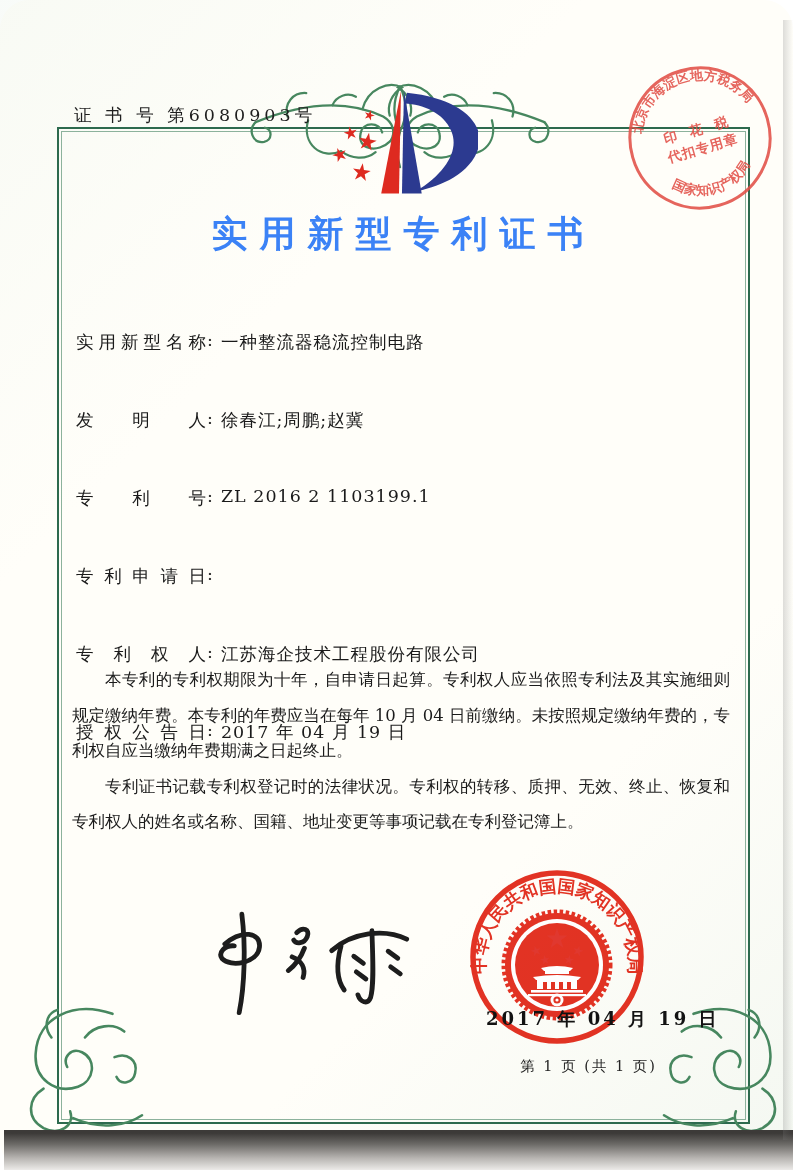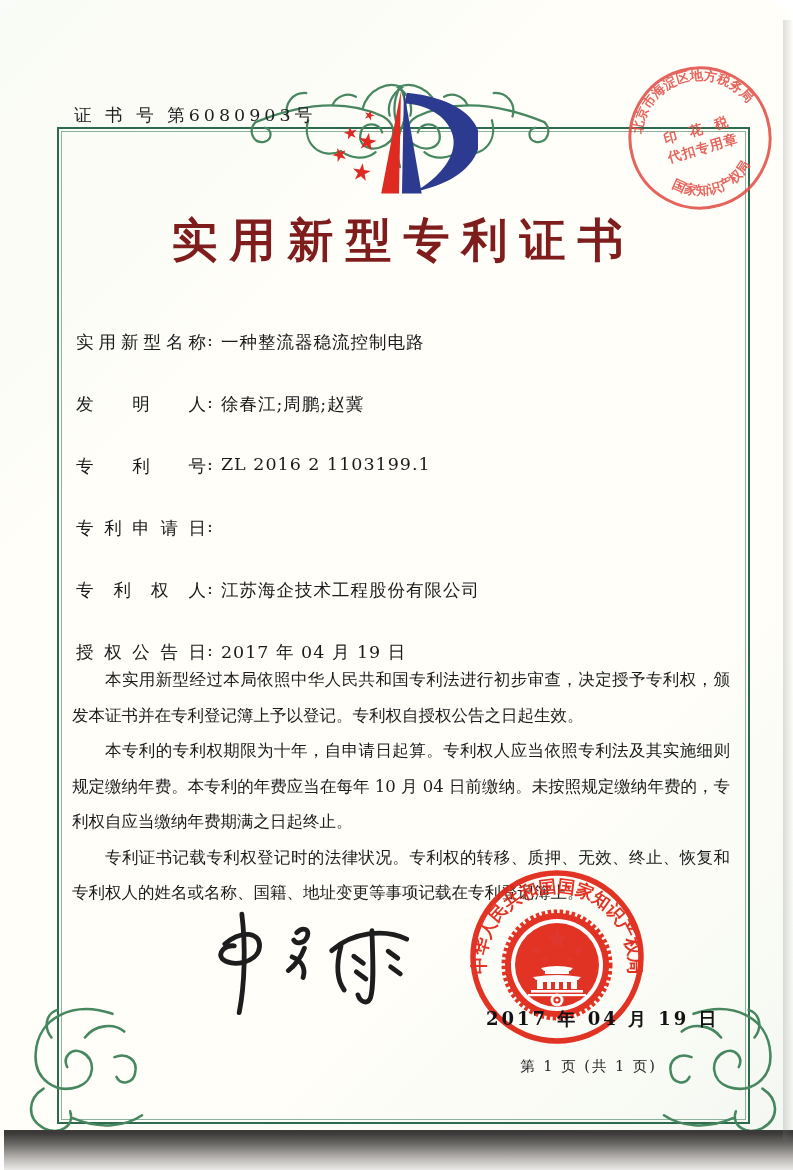--- a/index.html
+++ b/index.html
@@ -17,23 +17,23 @@
   .orn-top { left:250px; top:58px; width:300px; height:132px; }
   .orn-bl { left:16px; top:998px; width:128px; height:138px; }
   .orn-br { left:662px; top:998px; width:128px; height:138px; }
 
   .cert-no { position:absolute; left:74px; top:103px; z-index:3;
     font-size:17.5px; letter-spacing:4px; color:#1f1f1f; }
 
   .logo { position:absolute; left:320px; top:84px; width:158px; height:122px; z-index:3; }
 
   .title { position:absolute; left:57px; top:210px; width:693px; text-align:center; z-index:3;
-    font-size:46px; font-weight:bold; letter-spacing:12px; color:#7f1d1d; }
-
-  .fields { position:absolute; left:76px; top:330px; z-index:3; display:flex; flex-direction:column; gap:38px; }
+    font-size:36px; font-weight:bold; letter-spacing:12px; color:#3b82f6; }
+
+  .fields { position:absolute; left:76px; top:330px; z-index:3; display:flex; flex-direction:column; gap:54px; }
   .field-row { display:flex; align-items:flex-start; height:24px; font-size:17.5px; color:#1a1a1a; }
   .field-label { display:inline-block; width:130px; text-align:justify; text-align-last:justify; }
   .field-colon { display:inline-block; margin:0 8px 0 1px; }
   .field-value { letter-spacing:1px; }
 
   .body-text { position:absolute; left:72px; top:662px; width:658px; z-index:3;
     font-size:16.5px; line-height:35.5px; color:#1b1b1b; text-align:justify; }
   .body-text p { text-indent:2em; }
 
   .director { position:absolute; left:82px; top:936px; z-index:3;
@@ -166,21 +166,20 @@
         <span class="field-value">江苏海企技术工程股份有限公司</span>
     </div>
     <div class="field-row">
       <span class="field-label">授权公告日</span>
         <span class="field-colon">:</span>
         <span class="field-value">2017 年 04 月 19 日</span>
     </div>
   </div>
 
   <div class="body-text">
-    <p>本实用新型经过本局依照中华人民共和国专利法进行初步审查，决定授予专利权，颁发本证书并在专利登记簿上予以登记。专利权自授权公告之日起生效。</p>
     <p>本专利的专利权期限为十年，自申请日起算。专利权人应当依照专利法及其实施细则规定缴纳年费。本专利的年费应当在每年 10 月 04 日前缴纳。未按照规定缴纳年费的，专利权自应当缴纳年费期满之日起终止。</p>
     <p>专利证书记载专利权登记时的法律状况。专利权的转移、质押、无效、终止、恢复和专利权人的姓名或名称、国籍、地址变更等事项记载在专利登记簿上。</p>
   </div>
 
 
   <svg class="signature" viewBox="0 0 220 110">
     <g stroke="#1d1d1d" fill="none" stroke-width="4.6" stroke-linecap="round" stroke-linejoin="round">
       <path d="M28,38 C44,25 63,27 61,42 C59,57 33,61 25,52 C21,46 28,39 37,40"></path>
       <path d="M45,10 C48,40 46,78 40,104"></path>
       <path d="M97,29 C103,23 110,26 107,33 C104,40 96,40 94,36"></path>

